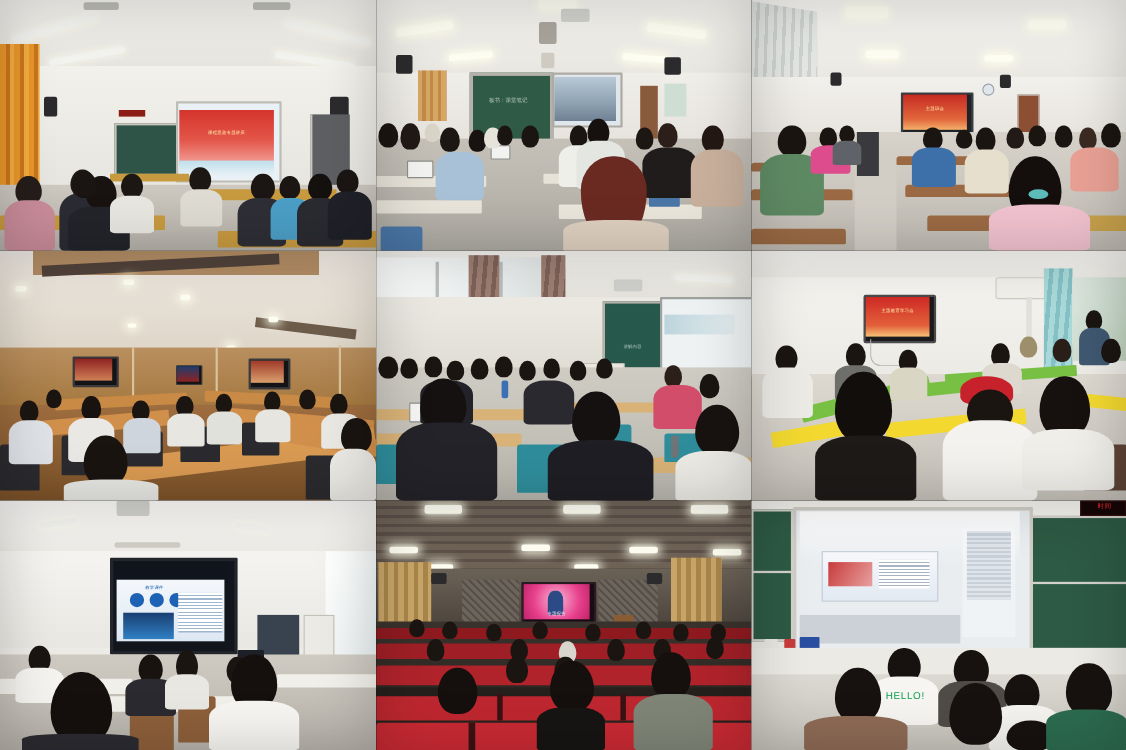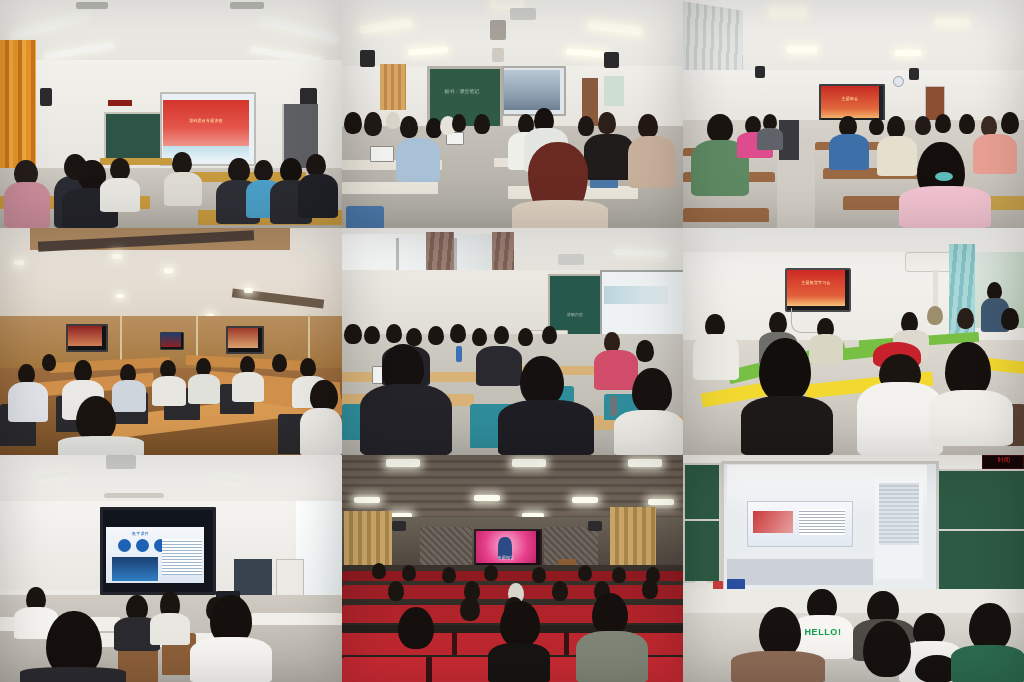--- a/index.html
+++ b/index.html
@@ -22,21 +22,21 @@
   .desk{position:absolute;border-radius:1px;}
   .seat{position:absolute;border-radius:3px 3px 1px 1px;}
   .spk{position:absolute;background:#2b2b2e;border-radius:2px;}
   .proj{position:absolute;background:#cfcfcb;border-radius:2px;}
   .win{position:absolute;}
   .vig{position:absolute;inset:0;pointer-events:none;
       box-shadow:inset 0 0 52px rgba(0,0,0,.20);}
   .blur{filter:blur(.35px);}
   .tvtxt{position:absolute;left:0;right:0;text-align:center;color:#ffe9a8;
       font-size:3px;letter-spacing:.2px;line-height:1.35;white-space:nowrap;overflow:hidden;}
-  .hello{position:absolute;color:#0f9e4f;font-weight:bold;letter-spacing:.6px;}
+  .hello{position:absolute;color:#0f9e4f;font-weight:normal;letter-spacing:.6px;}
 </style>
 </head>
 <body>
 
 <div id="collage">
 
   <div class="cell" title="Lecture hall with orange curtains, white projection screen showing a red-banner slide, green chalkboard at left, students seated in rows of wooden bench desks viewed from behind" aria-label="Lecture hall with orange curtains, white projection screen showing a red-banner slide, green chalkboard at left, students seated in rows of wooden bench desks viewed from behind">
     <div class="scene blur" style="background:linear-gradient(#e9e7e1,#dedbd4);">
 
       <div class="ceiling" style="height:62px;background:linear-gradient(#f3f2ee,#e6e4de);"></div>

